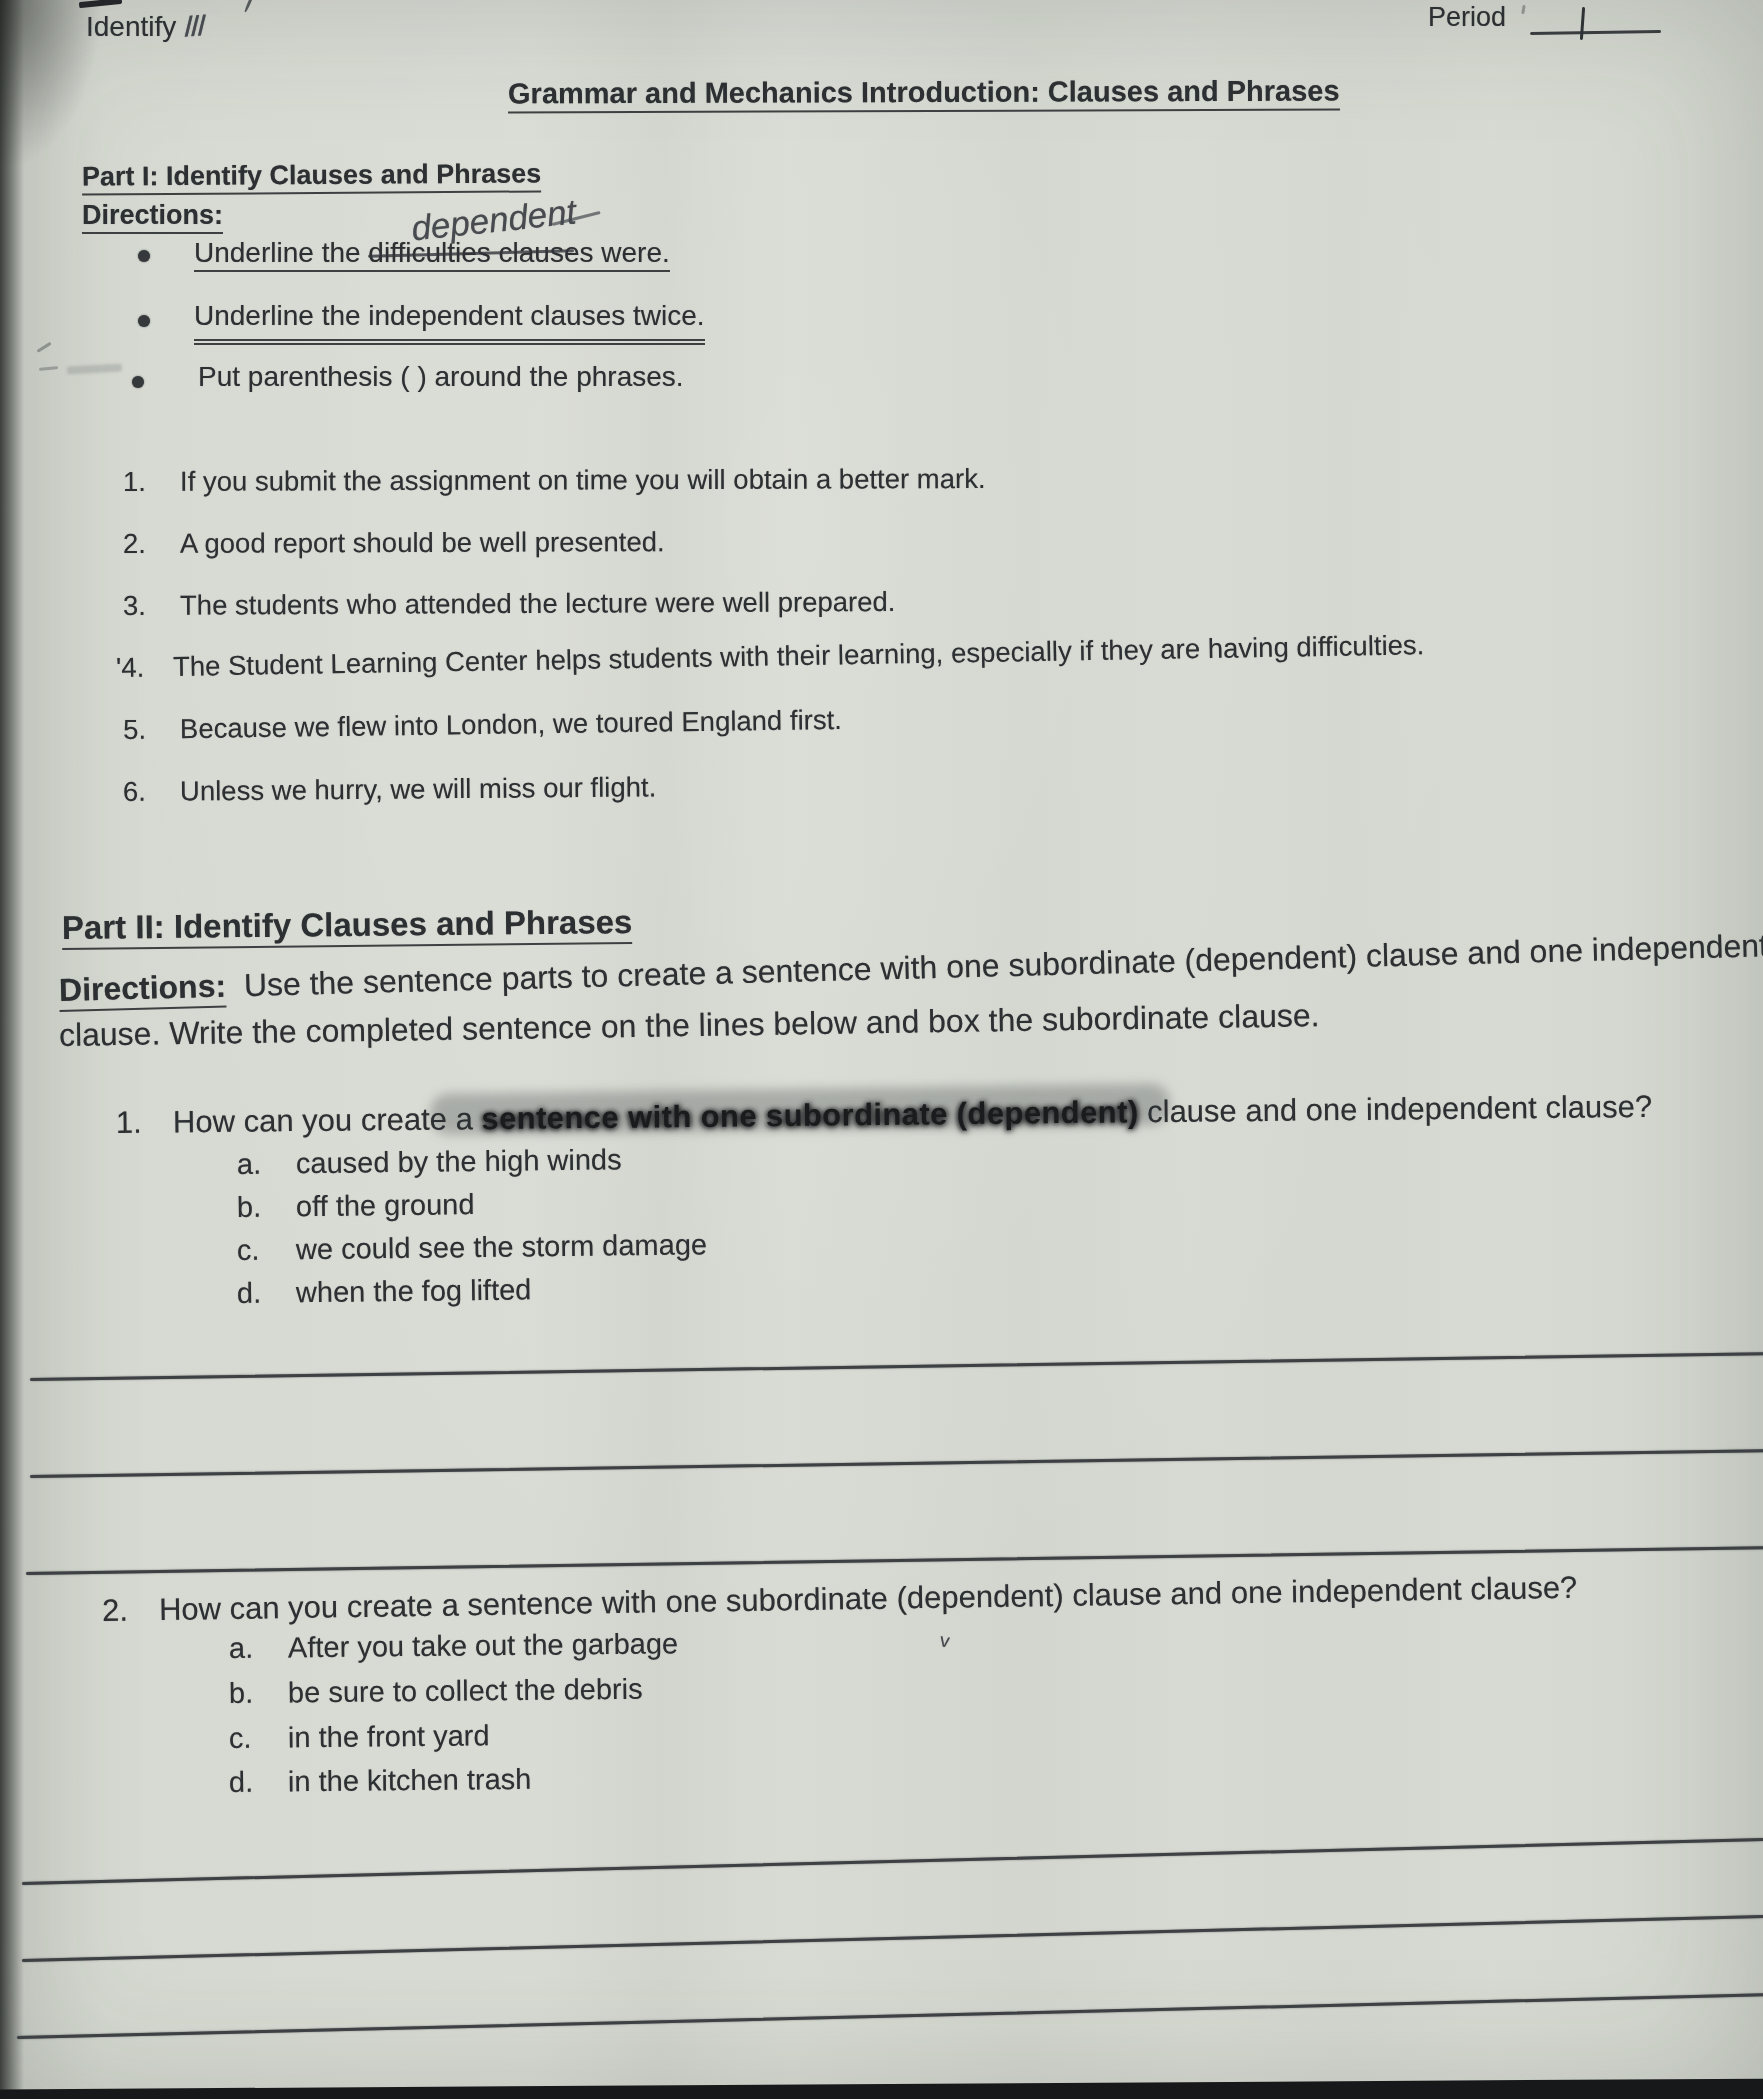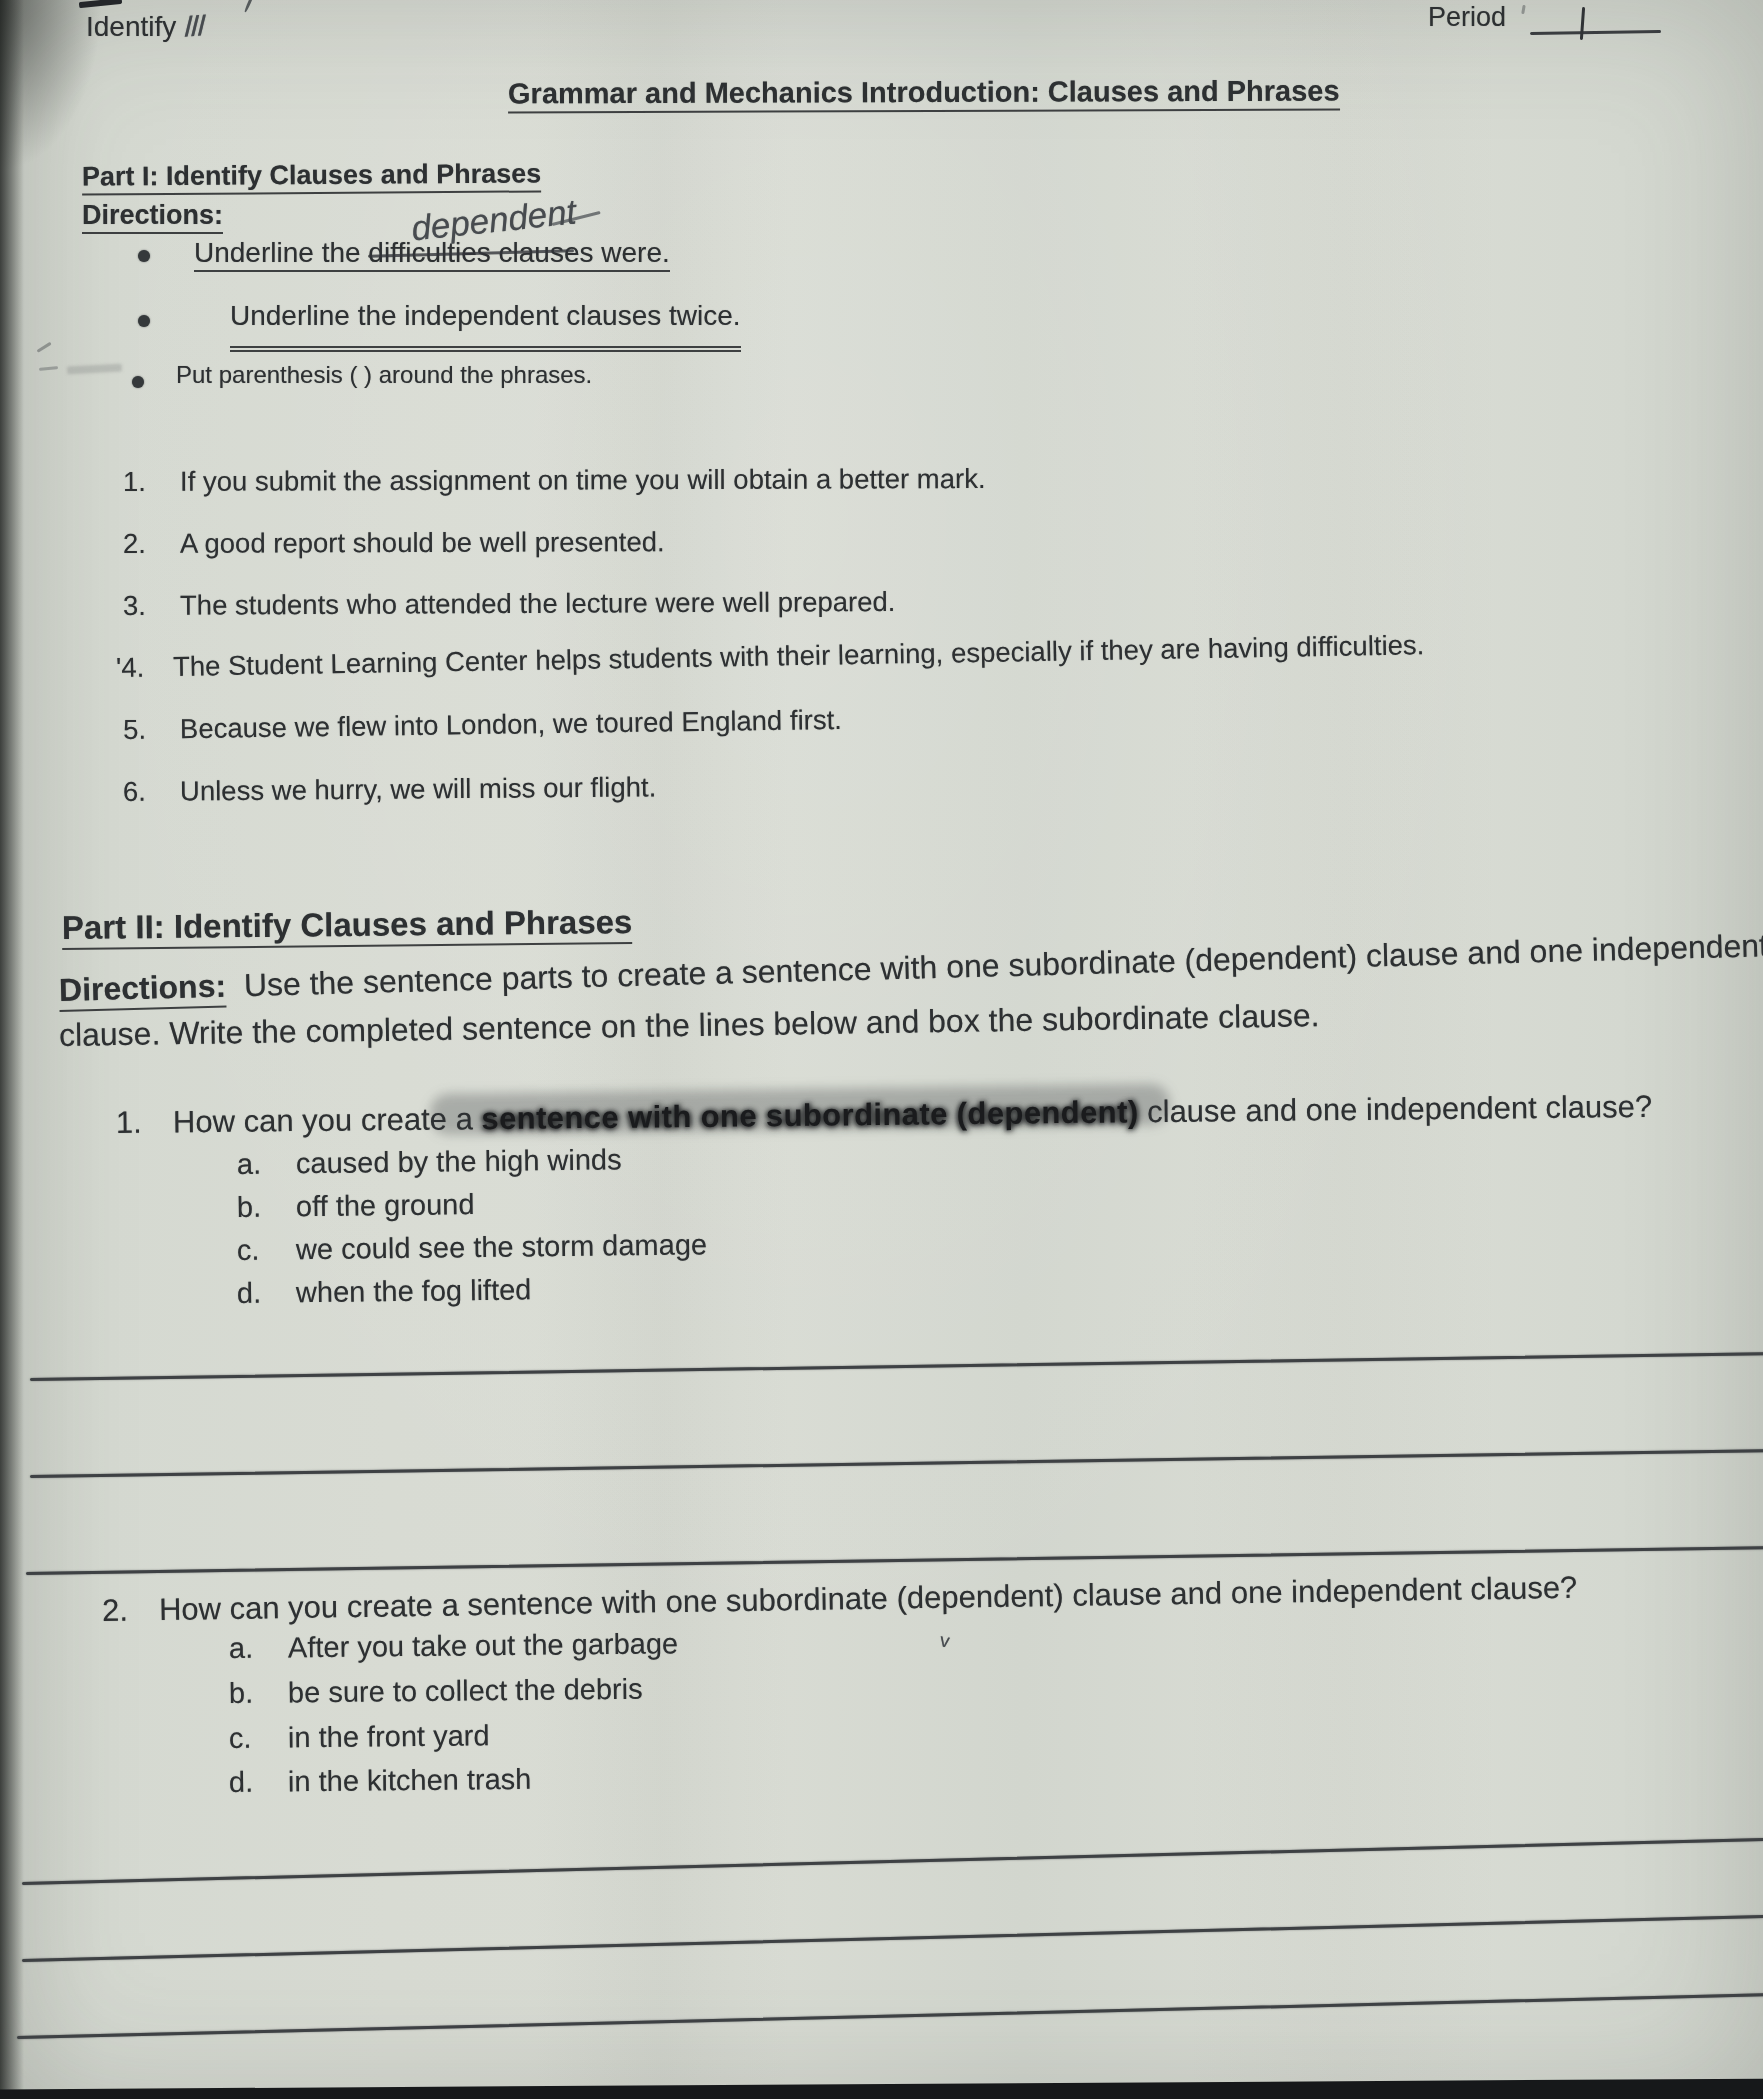--- a/index.html
+++ b/index.html
@@ -7,21 +7,21 @@
     position:relative;width:1764px;height:2099px;overflow:hidden;
     font-family:"Liberation Sans",sans-serif;color:#2d3032;
     background:
       radial-gradient(ellipse at 45% 25%, rgba(255,255,255,0.10), rgba(255,255,255,0) 55%),
       linear-gradient(90deg,#ccd0c8 0%,#d5d9d1 6%,#d8dbd3 22%,#d9dcd4 42%,#d2d6ce 58%,#daddd5 76%,#d4d8d0 92%,#d0d4cc 100%);
     box-shadow:inset 0 0 138px rgba(70,74,68,0.22);
   }
   .t{position:absolute;white-space:nowrap;text-shadow:0 0 0.9px rgba(45,48,50,0.45);}
   .b{font-weight:700;}
   .ul{border-bottom:2.6px solid rgba(44,47,49,0.9);padding-bottom:1.7px;}
-  .ul2{border-bottom:6px double rgba(44,47,49,0.9);padding-bottom:15px;margin-left:36px;}
+  .ul2{border-bottom:6px double rgba(44,47,49,0.9);padding-bottom:8px;}
   .num{display:inline-block;min-width:57px;}
   .ltr{display:inline-block;min-width:59px;}
   .pencil{color:#474b4f;font-style:italic;text-shadow:0 0 0.9px rgba(70,74,78,0.6);}
   .dot{position:absolute;width:12px;height:12px;border-radius:50%;background:#35393b;box-shadow:0 0 1.7px rgba(53,57,59,0.8);}
   .wline{position:absolute;height:3.4px;background:#3e4144;border-radius:1.7px;box-shadow:0 0 1.7px rgba(62,65,68,0.7);transform-origin:left center;}
   .smear{font-weight:700;color:#1a1b1d;letter-spacing:0.4px;
     text-shadow:1.7px 0 5.2px rgba(28,30,32,0.85),-1.7px 0.9px 4.3px rgba(28,30,32,0.7),0 1.7px 7.7px rgba(28,30,32,0.55);}
   .streak{position:absolute;background:rgba(55,58,62,0.30);filter:blur(5.2px);border-radius:19px;transform-origin:left center;}
   .edge-left{position:absolute;left:0;top:0;width:24px;height:100%;
     background:linear-gradient(90deg,rgba(28,31,29,0.8),rgba(28,31,29,0));}
@@ -72,21 +72,21 @@
   <div class="mark" style="left:368px;top:252px;width:206px;height:3.4px;background:rgba(50,53,57,0.8);transform:rotate(-1.5deg);"></div>
   <div class="t pencil" style="left:411px;top:200px;font-size:35px;transform:rotate(-6deg);">dependent</div>
   <div class="mark" style="left:551px;top:217px;width:50px;height:2.6px;background:rgba(70,74,78,0.7);transform:rotate(-14deg);"></div>
 
   <div class="dot" style="left:138px;top:315px;"></div>
   <div class="t" style="left:194px;top:300px;font-size:28px;">
     <span class="ul2">Underline the independent clauses twice.</span>
   </div>
 
   <div class="dot" style="left:132px;top:376px;"></div>
-  <div class="t" style="left:176px;top:361px;font-size:24px;">
+  <div class="t" style="left:198px;top:361px;font-size:28px;">
     <span>Put parenthesis ( ) around the phrases.</span>
   </div>
   <div class="mark" style="left:36px;top:346px;width:15.5px;height:2.6px;transform:rotate(-32deg);"></div>
   <div class="mark" style="left:39px;top:367px;width:19px;height:2.6px;transform:rotate(-6deg);background:rgba(80,85,88,0.4);"></div>
   <div class="mark" style="left:67px;top:365px;width:55px;height:7.7px;background:rgba(110,114,116,0.28);filter:blur(1.7px);transform:rotate(-3deg);"></div>
 
   <div class="t" style="left:123px;top:466px;font-size:27.5px;transform:rotate(-0.2deg);transform-origin:left center;">
     <span class="num">1.</span><span>If you submit the assignment on time you will obtain a better mark.</span>
   </div>
   <div class="t" style="left:123px;top:528px;font-size:27.5px;transform:rotate(-0.2deg);transform-origin:left center;">

